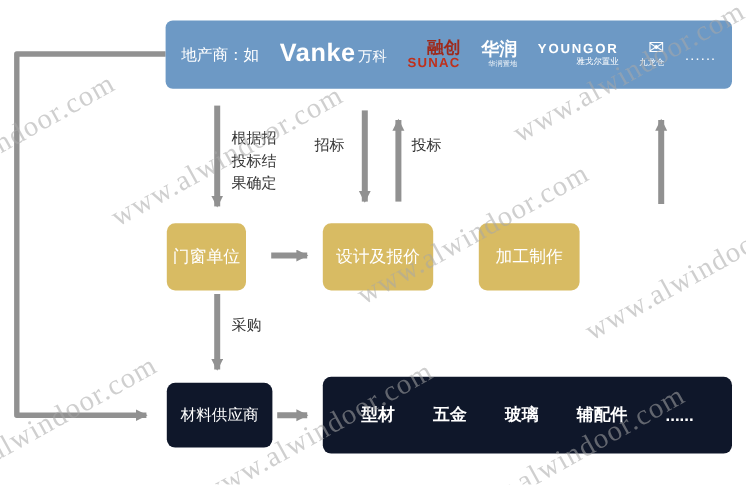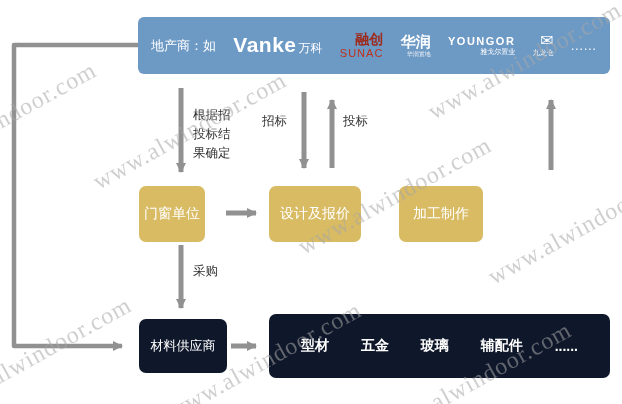--- a/index.html
+++ b/index.html
@@ -16,21 +16,21 @@
     background:#6d99c5; border-radius:6px; color:#fff;
     display:flex; align-items:center; justify-content:space-between;
     padding:0 13px; box-sizing:border-box; z-index:2;
   }
   .banner-label { font-size:13px; white-space:nowrap; }
   .logo { display:flex; flex-direction:column; align-items:flex-end; line-height:1.15; white-space:nowrap; }
   .logo-vanke { flex-direction:row; align-items:baseline; gap:2px; }
   .vanke-main { font-size:21px; font-weight:bold; letter-spacing:.5px; }
   .vanke-sub  { font-size:12px; }
   .sunac-main { font-size:14px; font-weight:bold; color:#9e2a1c; }
-  .sunac-sub  { font-size:11px; font-weight:normal; color:#bf301c; letter-spacing:1px; }
+  .sunac-sub  { font-size:11px; font-weight:bold; color:#bf301c; letter-spacing:1px; }
   .huarun-main { font-size:15px; font-weight:bold; }
   .huarun-sub  { font-size:6px; opacity:.9; }
   .youngor-main { font-size:11px; font-weight:bold; letter-spacing:1.5px; }
   .youngor-sub  { font-size:7px; }
   .wharf-icon { font-size:16px; line-height:1; }
   .wharf-sub  { font-size:7px; }
   .banner-dots { font-size:12px; letter-spacing:1px; }
 
   
   .note {

